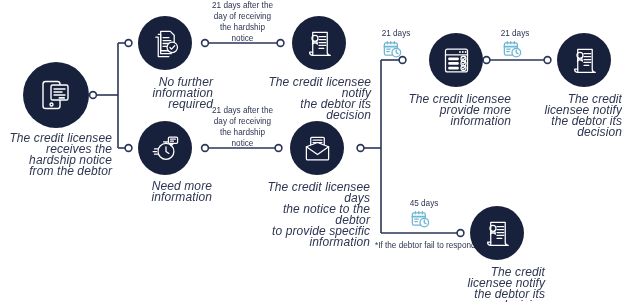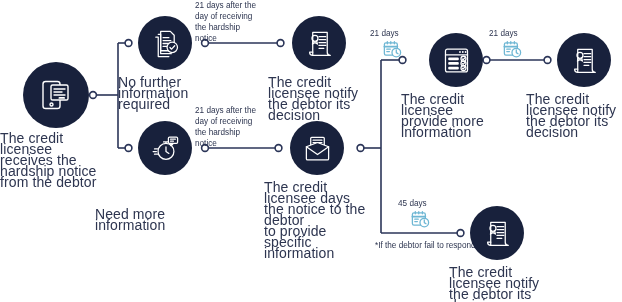--- a/index.html
+++ b/index.html
@@ -21,31 +21,33 @@
     border-radius:50%;
     background:#18213c;
     display:flex;align-items:center;justify-content:center;
     box-sizing:border-box;
   }
   .node svg{display:block;}
 
   
   .caption{
     position:absolute;
-    text-align:left;
+    text-align:right;
     color:#2d3550;
-    font-size:14px;
+    font-size:12px;
     line-height:11px;
     letter-spacing:.1px;
     white-space:pre-line;
+    font-style:italic;
   }
 
   
   .edge-label{
     position:absolute;
+    text-align:center;
     color:#2d3550;
     font-size:8.2px;
     line-height:11px;
     white-space:pre-line;
   }
   .note{
     position:absolute;
     color:#2d3550;
     font-size:8.2px;
     line-height:11px;
@@ -156,21 +158,21 @@
         <path d="M15.5 13.4V18l3 2.1"></path>
         <path d="M13 8.2h5M15.5 8.2v1.6"></path>
         <path d="M21.8 11.1l1.9-1.9"></path>
         <rect x="18" y="3.2" width="9.5" height="6.6" rx="1.2" fill="#18213c"></rect>
         <path d="M20.2 5.4h5M20.2 7.4h3"></path>
         <path d="M20.6 9.8l-.3 2.1 2.2-2.1"></path>
         <path d="M3.6 15.5h3.2M2.2 18.2h3.4M3.6 20.9h3.2"></path>
       </svg>
     </span>
   </div>
-  <div class="caption" style="left:95px;top:181px;width:105px;margin-top:28px;">Need more information</div>
+  <div class="caption" style="left:107px;top:181px;width:105px;">Need more information</div>
 
   <div class="edge-label" style="left:195px;top:105px;width:95px;">21 days after the
 day of receiving
 the hardship
 notice</div>
 
   <div class="node" style="left:290px;top:121px;width:54px;height:54px;">
     <span>
       <svg width="29" height="29" viewBox="0 0 30 30" fill="none" stroke="#ffffff" stroke-width="1.3" stroke-linecap="round" stroke-linejoin="round">
         <rect x="8" y="3.5" width="14" height="13" rx="1" fill="#18213c"></rect>

